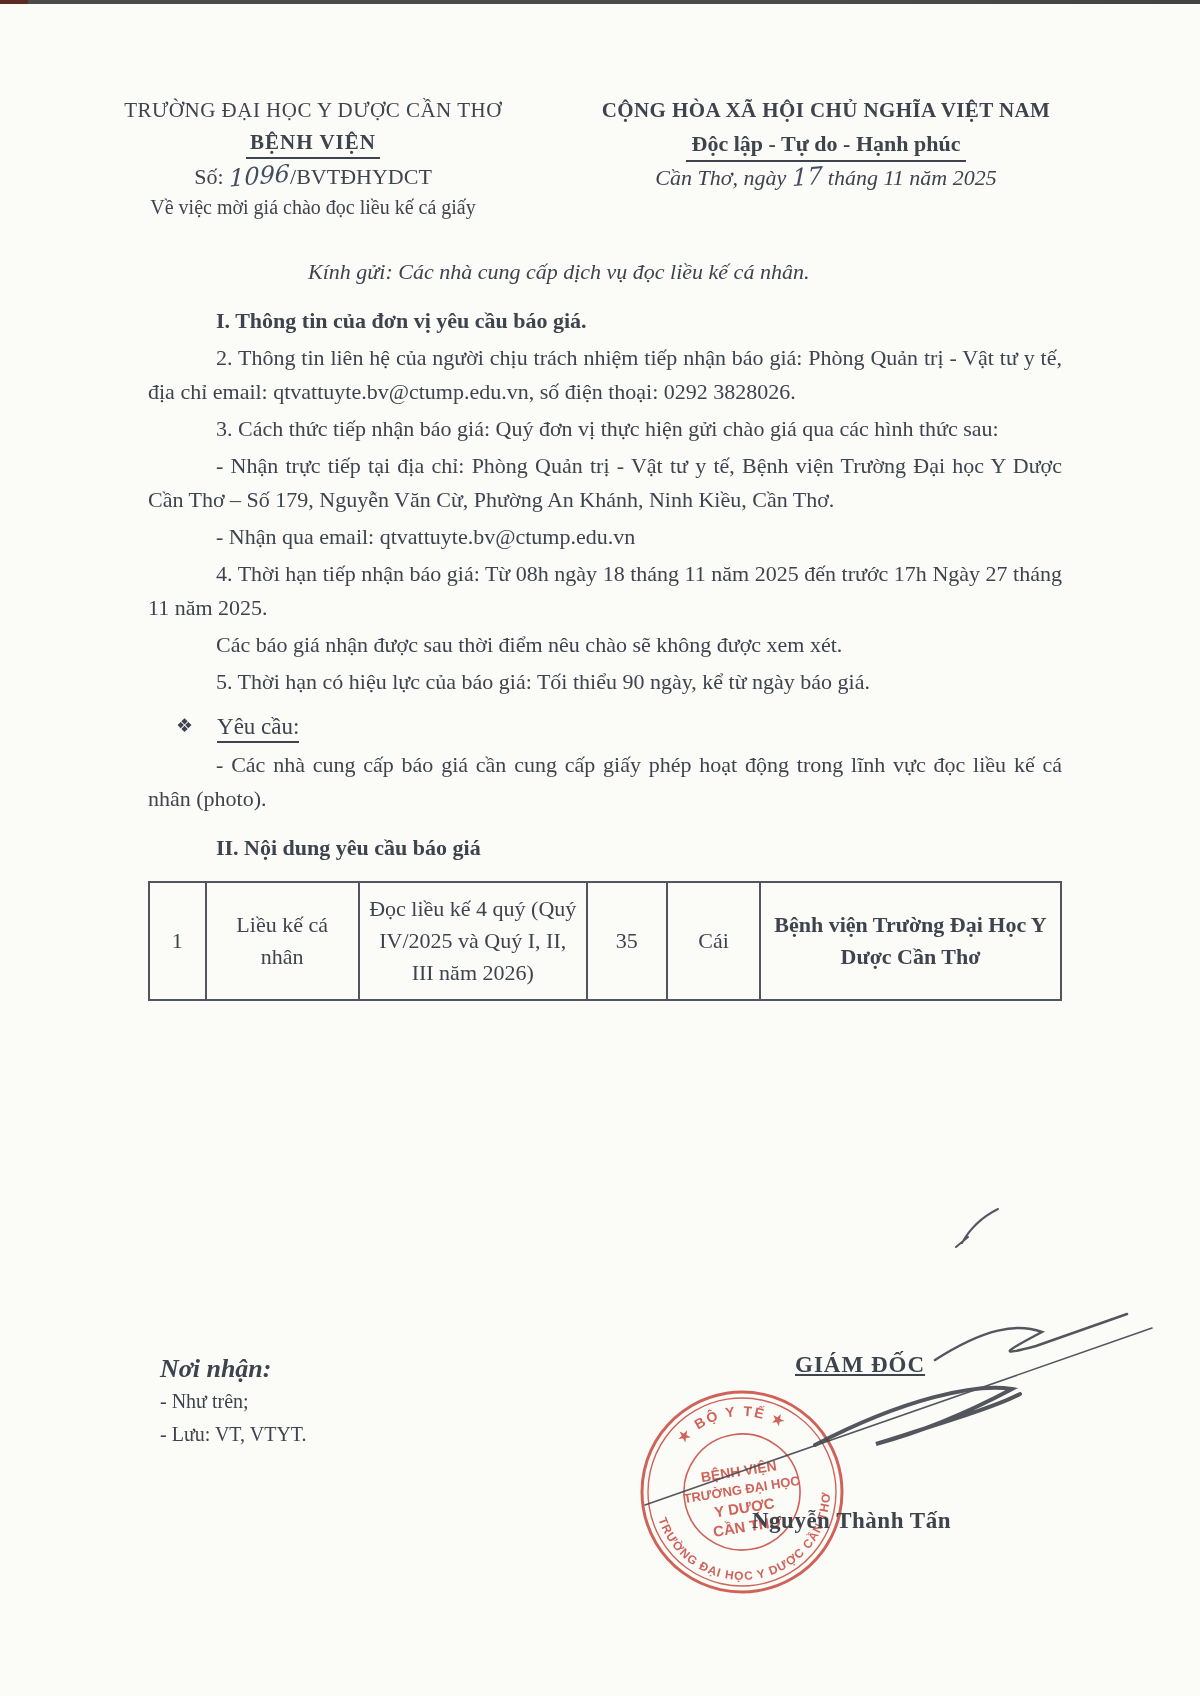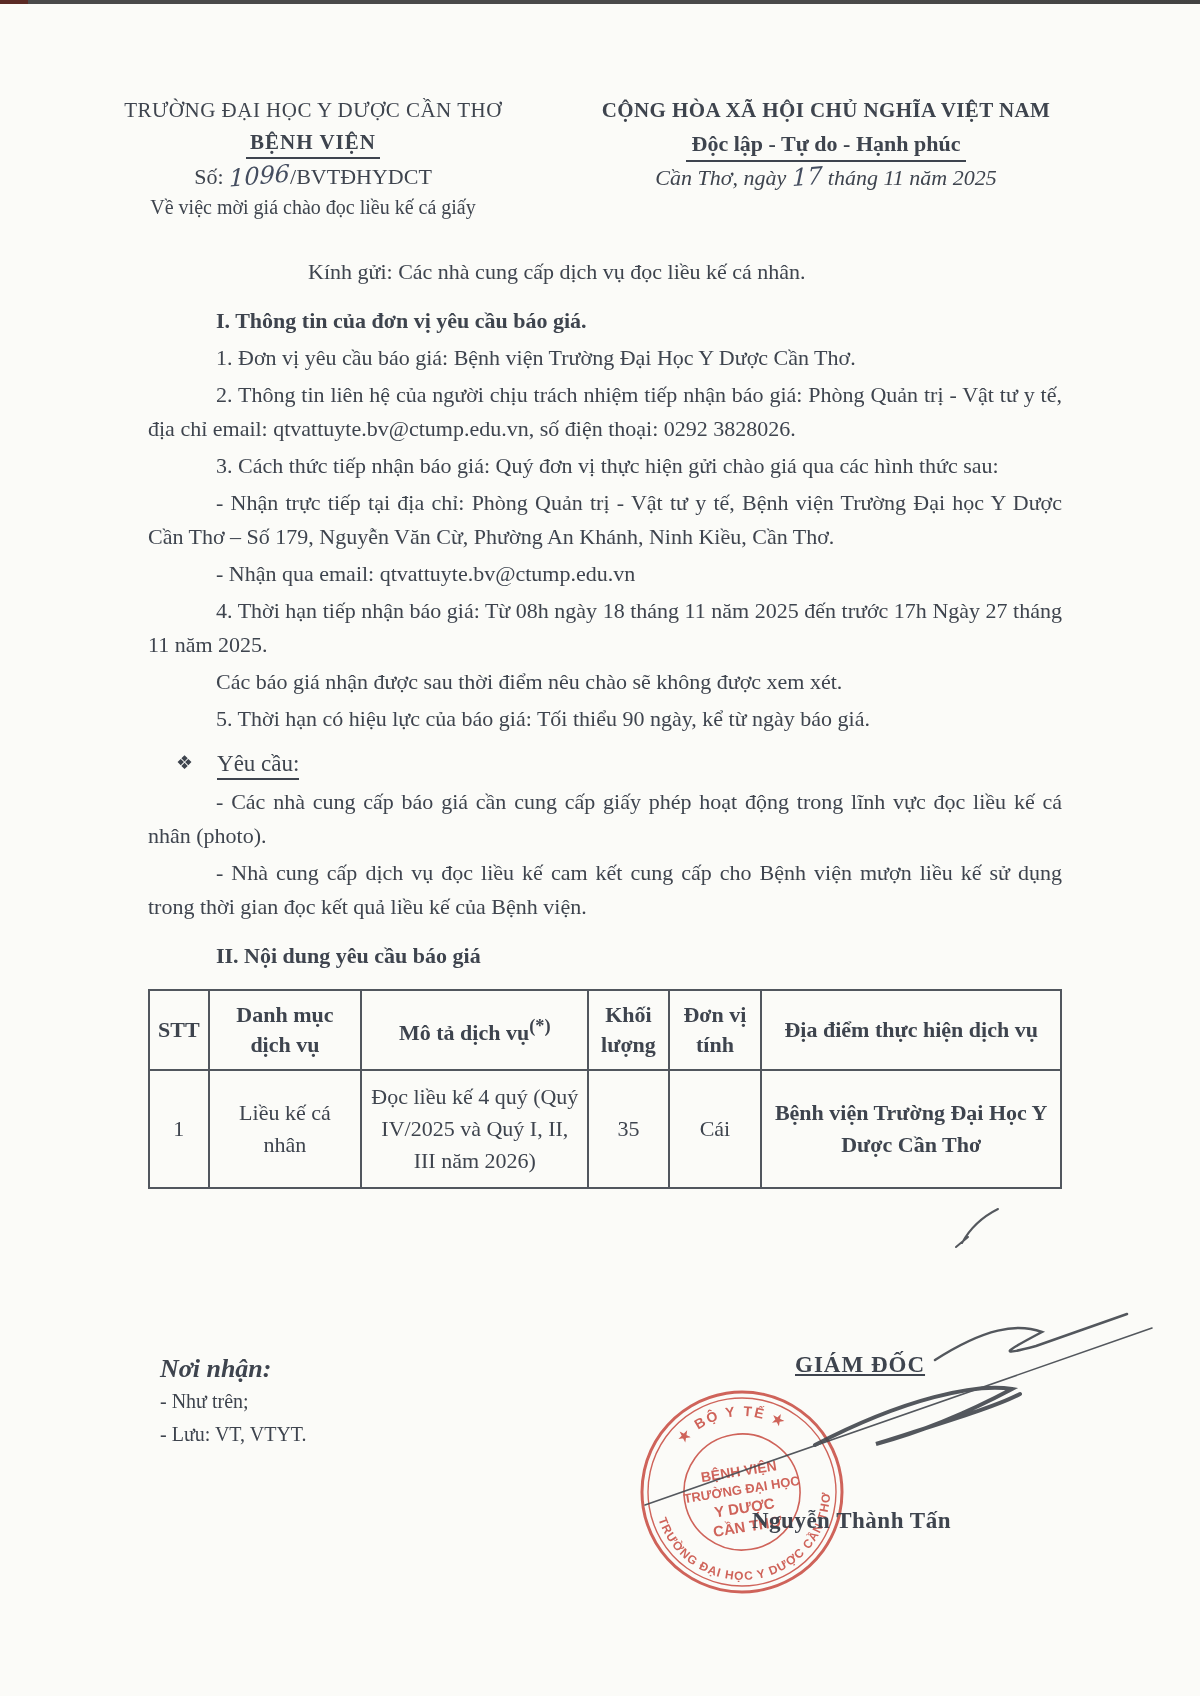--- a/index.html
+++ b/index.html
@@ -21,21 +21,21 @@
   .h-num{margin-top:13px;font-size:22px;}
   .h-sub{margin-top:9px;font-size:20px;}
   .h-nat{font-weight:bold;font-size:21px;letter-spacing:.4px;}
   .h-motto{margin-top:12px;}
   .h-motto span{font-weight:bold;font-size:22px;border-bottom:2px solid #3e444e;padding:0 6px 4px;}
   .h-date{margin-top:12px;font-style:italic;font-size:22px;}
   .hand{display:inline-block;font-family:"DejaVu Serif",serif;font-style:italic;
     color:#454e60;transform:rotate(-5deg) skewX(-6deg);font-size:24px;line-height:0;}
   
   .content{padding:0 138px 0 148px;font-size:22px;line-height:34px;}
-  .salutation{margin-top:38px;margin-left:160px;}
+  .salutation{margin-top:38px;margin-left:160px;font-style:italic;}
   .p{text-align:justify;text-indent:68px;margin-top:3px;}
   .sect{font-weight:bold;text-indent:68px;margin-top:15px;}
   .req-line{margin-top:10px;margin-bottom:4px;}
   .req-bullet{display:inline-block;margin-left:28px;font-size:19px;vertical-align:2px;}
   .req-title{font-weight:normal;font-size:23px;margin-left:24px;border-bottom:2px solid #3e444e;padding-bottom:2px;}
   
   table.quote{border-collapse:collapse;width:100%;margin-top:16px;font-size:22px;}
   table.quote th,table.quote td{border:2px solid #51565e;vertical-align:middle;padding:6px 8px;}
   table.quote th{font-weight:bold;text-align:center;height:66px;line-height:30px;}
   table.quote td{text-align:center;height:104px;line-height:32px;}
@@ -67,53 +67,43 @@
     <div class="h-right">
       <div class="h-nat">CỘNG HÒA XÃ HỘI CHỦ NGHĨA VIỆT NAM</div>
       <div class="h-motto"><span>Độc lập - Tự do - Hạnh phúc</span></div>
       <div class="h-date"><span>Cần Thơ, ngày </span><span class="hand">17</span><span> tháng 11 năm 2025</span></div>
     </div>
   </div>
 
   <div class="content">
     <div class="salutation">Kính gửi: Các nhà cung cấp dịch vụ đọc liều kế cá nhân.</div>
     <div class="sect">I. Thông tin của đơn vị yêu cầu báo giá.</div>
-    <div class="p">1. Đơn vị yêu cầu báo giá: Bệnh viện Trường Đại Học Y Dược Cần Thơ.</div>
     <div class="p">2. Thông tin liên hệ của người chịu trách nhiệm tiếp nhận báo giá: Phòng Quản trị - Vật tư y tế, địa chỉ email: qtvattuyte.bv@ctump.edu.vn, số điện thoại: 0292 3828026.</div>
     <div class="p">3. Cách thức tiếp nhận báo giá: Quý đơn vị thực hiện gửi chào giá qua các hình thức sau:</div>
     <div class="p">- Nhận trực tiếp tại địa chỉ: Phòng Quản trị - Vật tư y tế, Bệnh viện Trường Đại học Y Dược Cần Thơ – Số 179, Nguyễn Văn Cừ, Phường An Khánh, Ninh Kiều, Cần Thơ.</div>
     <div class="p">- Nhận qua email: qtvattuyte.bv@ctump.edu.vn</div>
     <div class="p">4. Thời hạn tiếp nhận báo giá: Từ 08h ngày 18 tháng 11 năm 2025 đến trước 17h Ngày 27 tháng 11 năm 2025.</div>
     <div class="p">Các báo giá nhận được sau thời điểm nêu chào sẽ không được xem xét.</div>
     <div class="p">5. Thời hạn có hiệu lực của báo giá: Tối thiểu 90 ngày, kể từ ngày báo giá.</div>
     <div class="req-line">
       <span class="req-bullet">❖</span><span class="req-title">Yêu cầu:</span>
     </div>
     <div class="p">- Các nhà cung cấp báo giá cần cung cấp giấy phép hoạt động trong lĩnh vực đọc liều kế cá nhân (photo).</div>
-    <div class="p">- Nhà cung cấp dịch vụ đọc liều kế cam kết cung cấp cho Bệnh viện mượn liều kế sử dụng trong thời gian đọc kết quả liều kế của Bệnh viện.</div>
     <div class="sect">II. Nội dung yêu cầu báo giá</div>
 
     <table class="quote">
       <colgroup>
         <col class="col-stt">
           <col class="col-cat">
           <col class="col-desc">
           <col class="col-qty">
           <col class="col-unit">
           <col class="col-loc">
       </colgroup>
       <tbody>
-          <tr>
-        <th>STT</th>
-        <th>Danh mục dịch vụ</th>
-        <th><span>Mô tả dịch vụ</span><sup>(*)</sup></th>
-        <th>Khối lượng</th>
-        <th>Đơn vị tính</th>
-        <th>Địa điểm thực hiện dịch vụ</th>
-      </tr>
       <tr>
         <td>1</td>
         <td class="cat">Liều kế cá nhân</td>
         <td>Đọc liều kế 4 quý (Quý IV/2025 và Quý I, II, III năm 2026)</td>
         <td>35</td>
         <td>Cái</td>
         <td class="loc">Bệnh viện Trường Đại Học Y Dược Cần Thơ</td>
       </tr>
     </tbody>
       </table>

